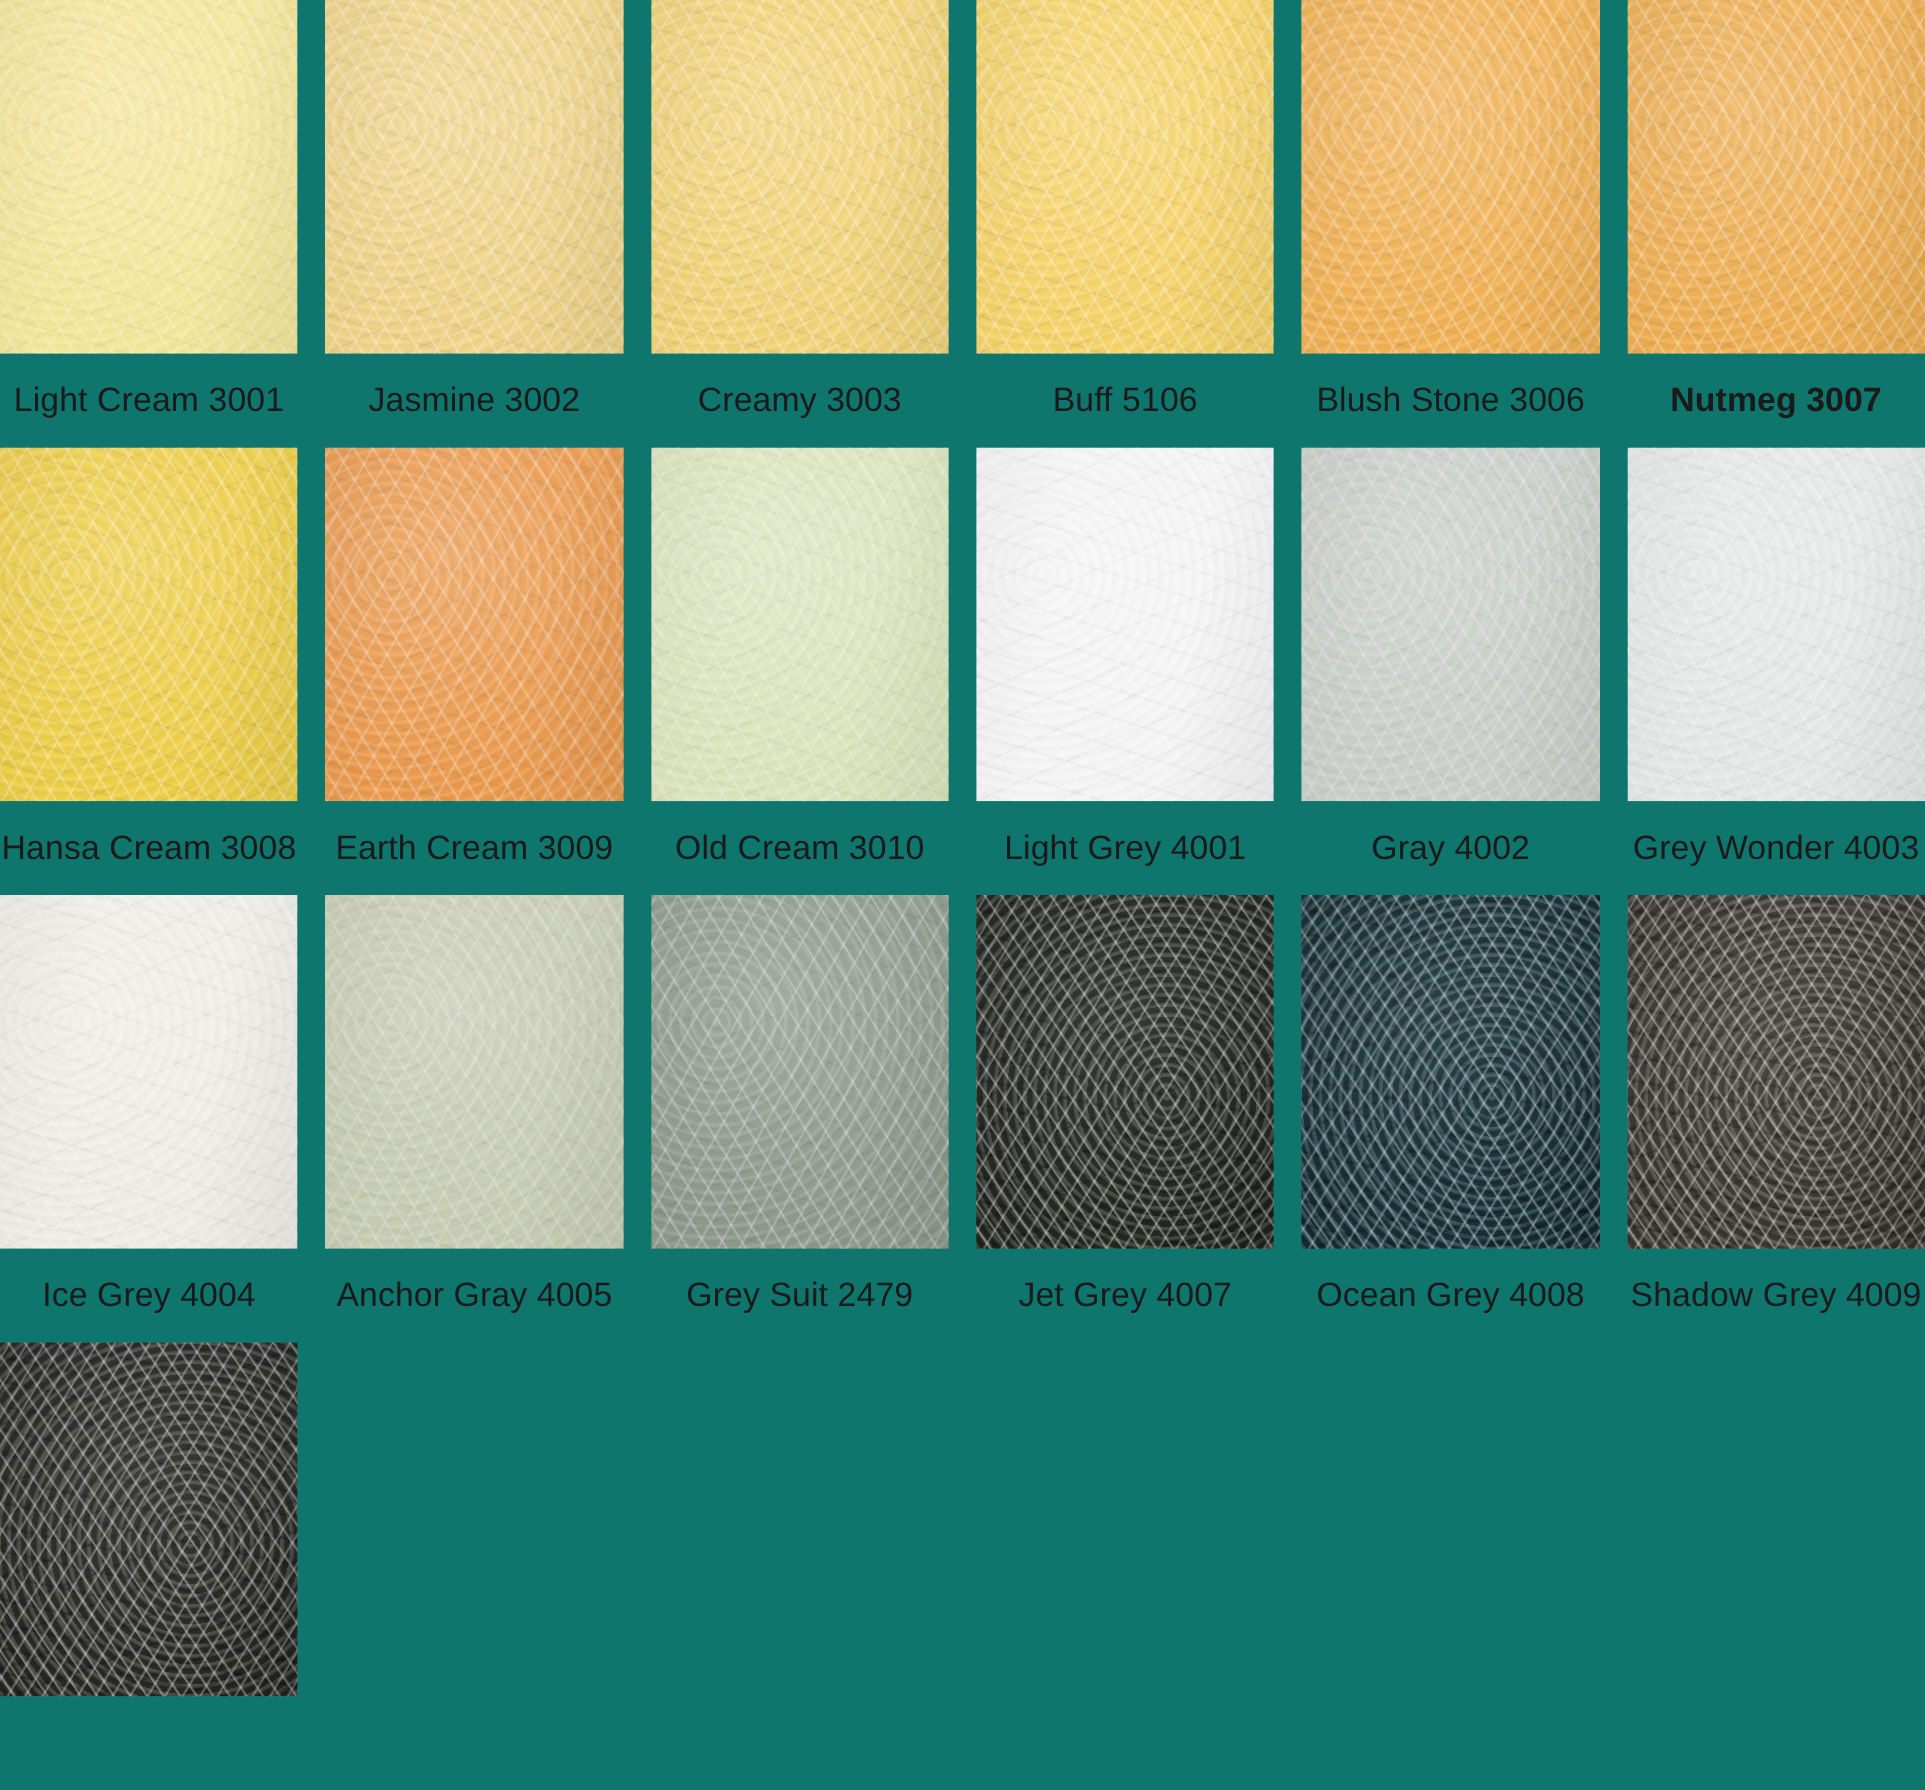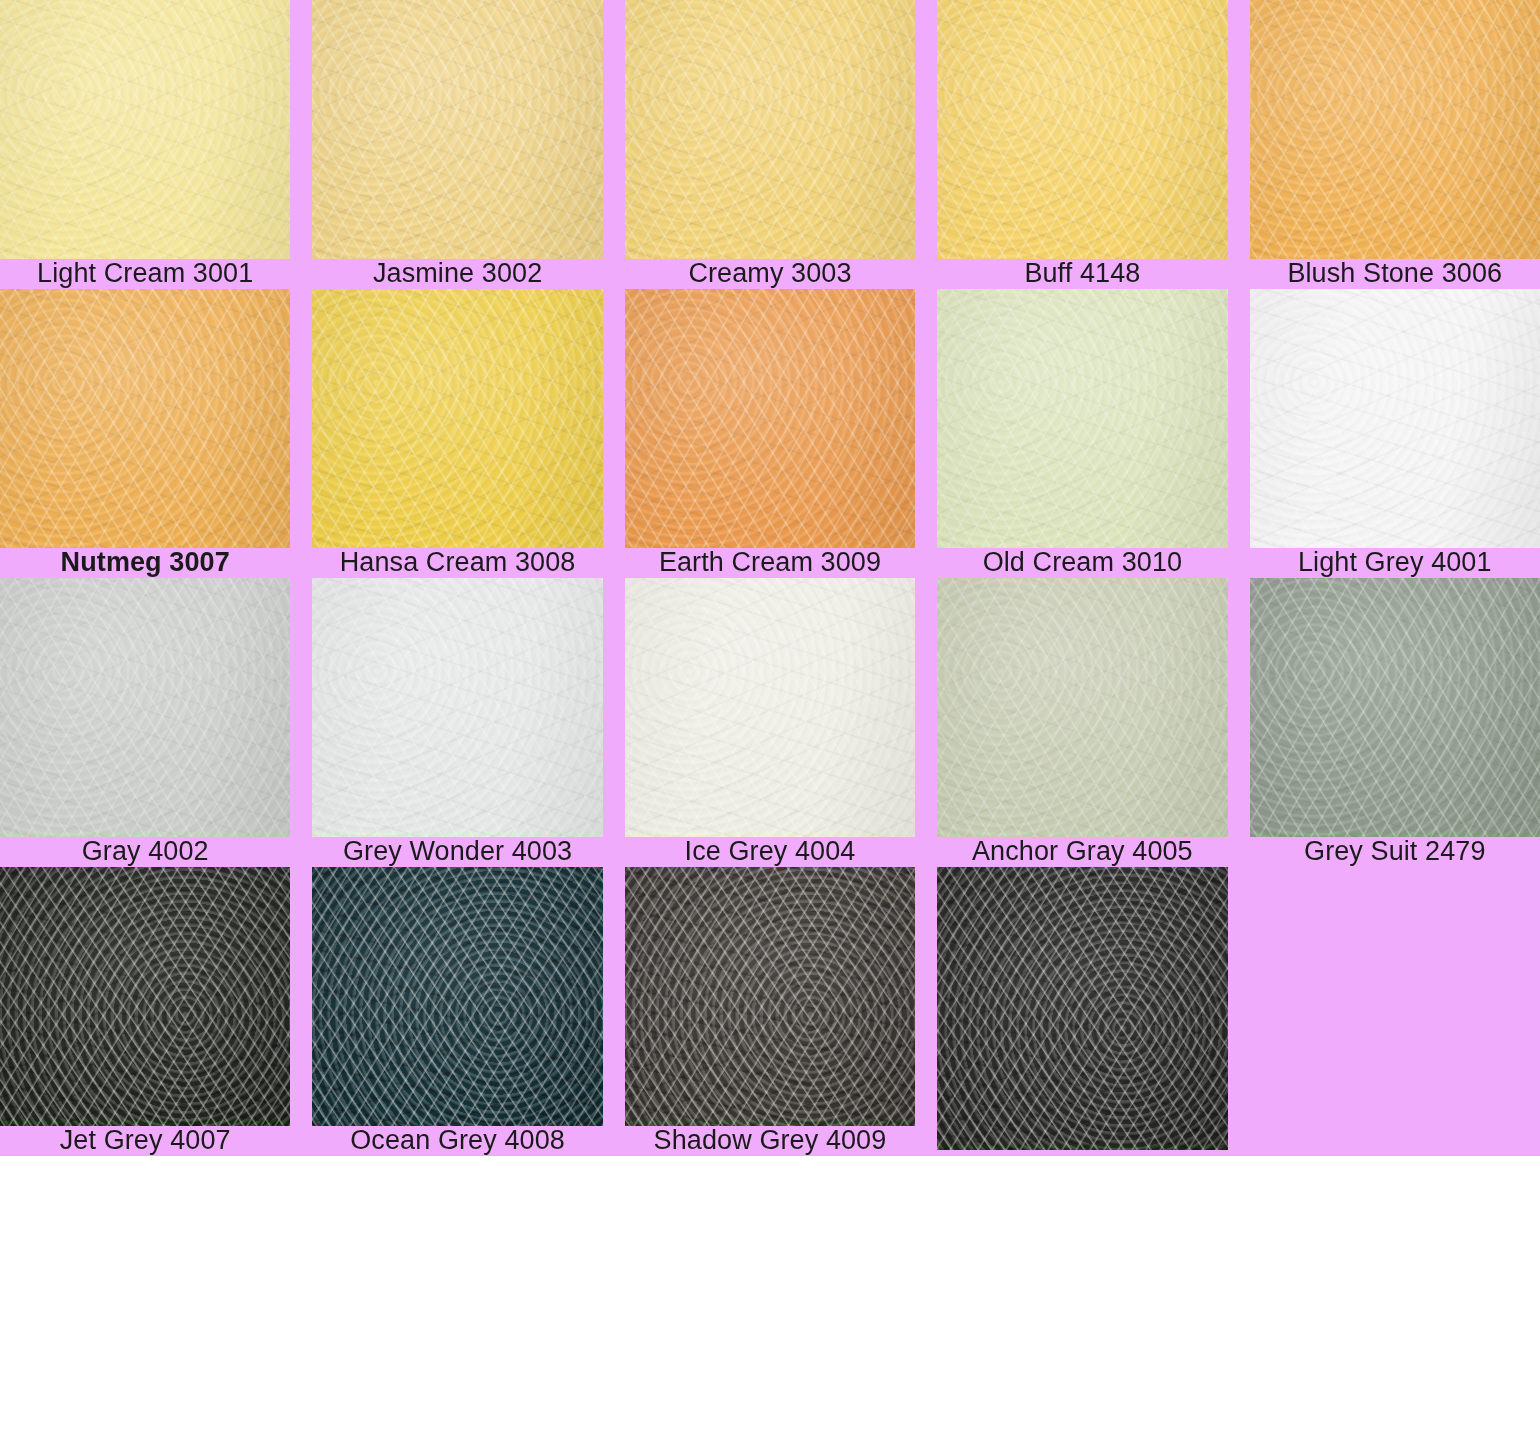--- a/index.html
+++ b/index.html
@@ -11,27 +11,27 @@
     background: #ffffff;
   }
 
   body {
     font-family: "Liberation Sans", sans-serif;
     overflow: hidden;
   }
 
   #swatch-chart {
     width: 1540px;
-    height: 1156px;
+    height: 1432px;
     display: grid;
-    grid-template-columns: repeat(5, 1fr);
+    grid-template-columns: repeat(6, 1fr);
     grid-template-rows: repeat(4, 1fr);
     column-gap: 22px;
     row-gap: 0px;
-    background: #f0abfc;
+    background: #0f766e;
   }
 
   .swatch-cell {
     display: flex;
     flex-direction: column;
     align-items: stretch;
     overflow: hidden;
   }
 
   
@@ -201,21 +201,21 @@
         <div class="sheen"></div>
       </div>
       <div class="swatch-caption" style="color: rgb(26, 26, 26);">Creamy 3003</div>
     </div>
     <div class="swatch-cell">
       <div class="swatch-tile">
         <div class="base" style="background-color: rgb(247, 212, 105);"></div>
         <div class="grain"></div>
         <div class="sheen"></div>
       </div>
-      <div class="swatch-caption" style="color: rgb(26, 26, 26);">Buff 4148</div>
+      <div class="swatch-caption" style="color: rgb(26, 26, 26);">Buff 5106</div>
     </div>
     <div class="swatch-cell">
       <div class="swatch-tile">
         <div class="base" style="background-color: rgb(242, 178, 84);"></div>
         <div class="grain"></div>
         <div class="sheen"></div>
       </div>
       <div class="swatch-caption" style="color: rgb(26, 26, 26);">Blush Stone 3006</div>
     </div>
     <div class="swatch-cell">

